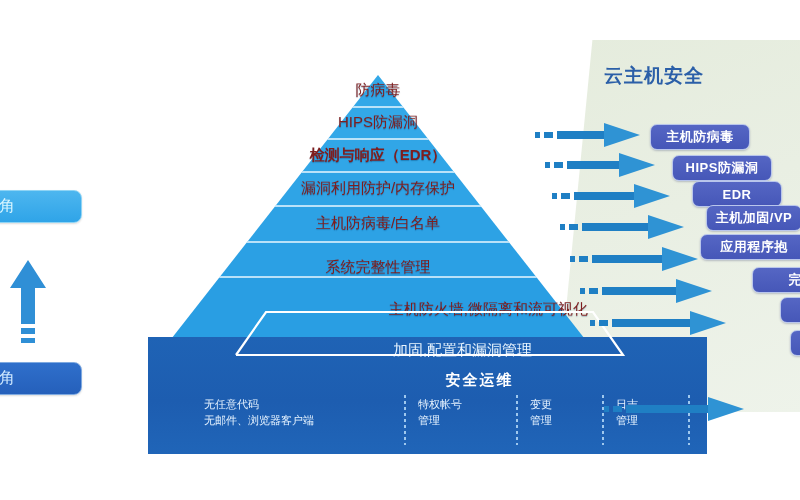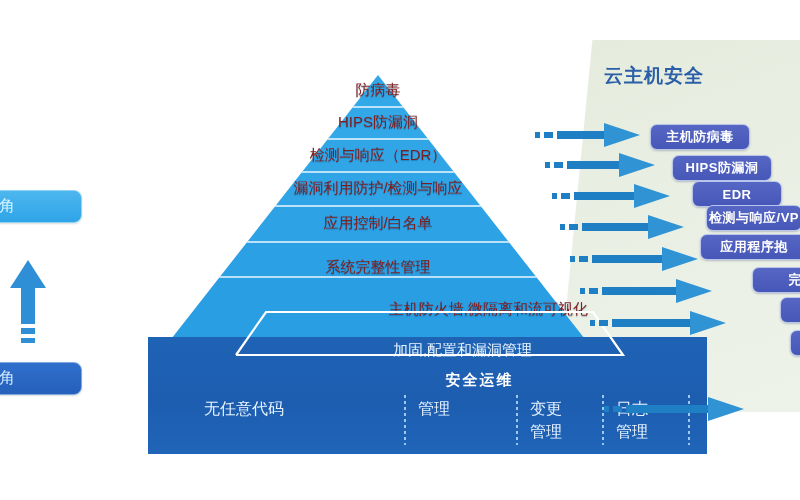--- a/index.html
+++ b/index.html
@@ -84,21 +84,21 @@
   .base-cols {
     position: absolute;
     left: 40px; top: 60px;
     width: 519px; height: 54px;
     display: flex;
     align-items: flex-start;
   }
   .base-col {
     position: relative;
     color: #e6f3ff;
-    font-size: 16px;
+    font-size: 11px;
     line-height: 1.45;
     padding: 0 12px;
     white-space: nowrap;
   }
   .base-col.c0 { width: 218px; padding-left: 16px; }
   .base-col.c1 { width: 112px; }
   .base-col.c2 { width: 86px; }
   .base-col.c3 { width: 86px; }
   .vdiv {
     position: absolute;
@@ -183,39 +183,41 @@
           <line x1="0" x2="420" y1="64" y2="64" stroke="#eaf7ff" stroke-width="1.4"></line>
           <line x1="0" x2="420" y1="97" y2="97" stroke="#eaf7ff" stroke-width="1.4"></line>
           <line x1="0" x2="420" y1="131" y2="131" stroke="#eaf7ff" stroke-width="1.4"></line>
           <line x1="0" x2="420" y1="167" y2="167" stroke="#eaf7ff" stroke-width="1.4"></line>
           <line x1="0" x2="420" y1="202" y2="202" stroke="#eaf7ff" stroke-width="1.4"></line>
         </g>
     </svg>
     <div id="band-labels">
         <div class="band-label" style="top: 6px;">防病毒</div>
         <div class="band-label" style="top: 38px;">HIPS防漏洞</div>
-        <div class="band-label" style="top: 70.5px;">检测与响应（EDR）</div>
-        <div class="band-label" style="top: 104px;">漏洞利用防护/检测与响应</div>
-        <div class="band-label" style="top: 139px;">应用控制/白名单</div>
+        <div class="band-label" style="top: 70.5px; font-weight: bold;">检测与响应（EDR）</div>
+        <div class="band-label" style="top: 104px;">漏洞利用防护/内存保护</div>
+        <div class="band-label" style="top: 139px;">主机防病毒/白名单</div>
         <div class="band-label" style="top: 174.5px; margin-top: 8px;">系统完整性管理</div>
         <div class="band-label" style="top: 225px; text-align: right;">主机防火墙,微隔离和流可视化</div>
       </div>
   </div>
 
   <div class="base-box">
     <div class="base-row1">
       <span class="txt">加固,配置和漏洞管理</span>
     </div>
     <div class="base-title">安全运维</div>
     <div class="base-cols" id="base-cols">
         <div class="base-col c0">
           <div>无任意代码</div>
+          <div>无邮件、浏览器客户端</div>
           <div class="vdiv"></div>
         </div>
         <div class="base-col c1">
+          <div>特权帐号</div>
           <div>管理</div>
           <div class="vdiv"></div>
         </div>
         <div class="base-col c2">
           <div>变更</div>
           <div>管理</div>
           <div class="vdiv"></div>
         </div>
         <div class="base-col c3">
           <div>日志</div>
@@ -312,21 +314,21 @@
       <div class="rp" style="left: 650px; top: 124px; width: 100px;">
         <span>主机防病毒</span>
       </div>
       <div class="rp" style="left: 672px; top: 155px; width: 100px;">
         <span>HIPS防漏洞</span>
       </div>
       <div class="rp" style="left: 692px; top: 181px; width: 90px;">
         <span>EDR</span>
       </div>
       <div class="rp" style="left: 706px; top: 205px; width: 96px;">
-        <span>检测与响应/VP</span>
+        <span>主机加固/VP</span>
       </div>
       <div class="rp" style="left: 700px; top: 234px; width: 108px;">
         <span>应用程序抱</span>
       </div>
       <div class="rp" style="left: 752px; top: 267px; width: 100px;">
         <span>完整</span>
       </div>
       <div class="rp" style="left: 780px; top: 297px; width: 90px;">
         <span></span>
       </div>

